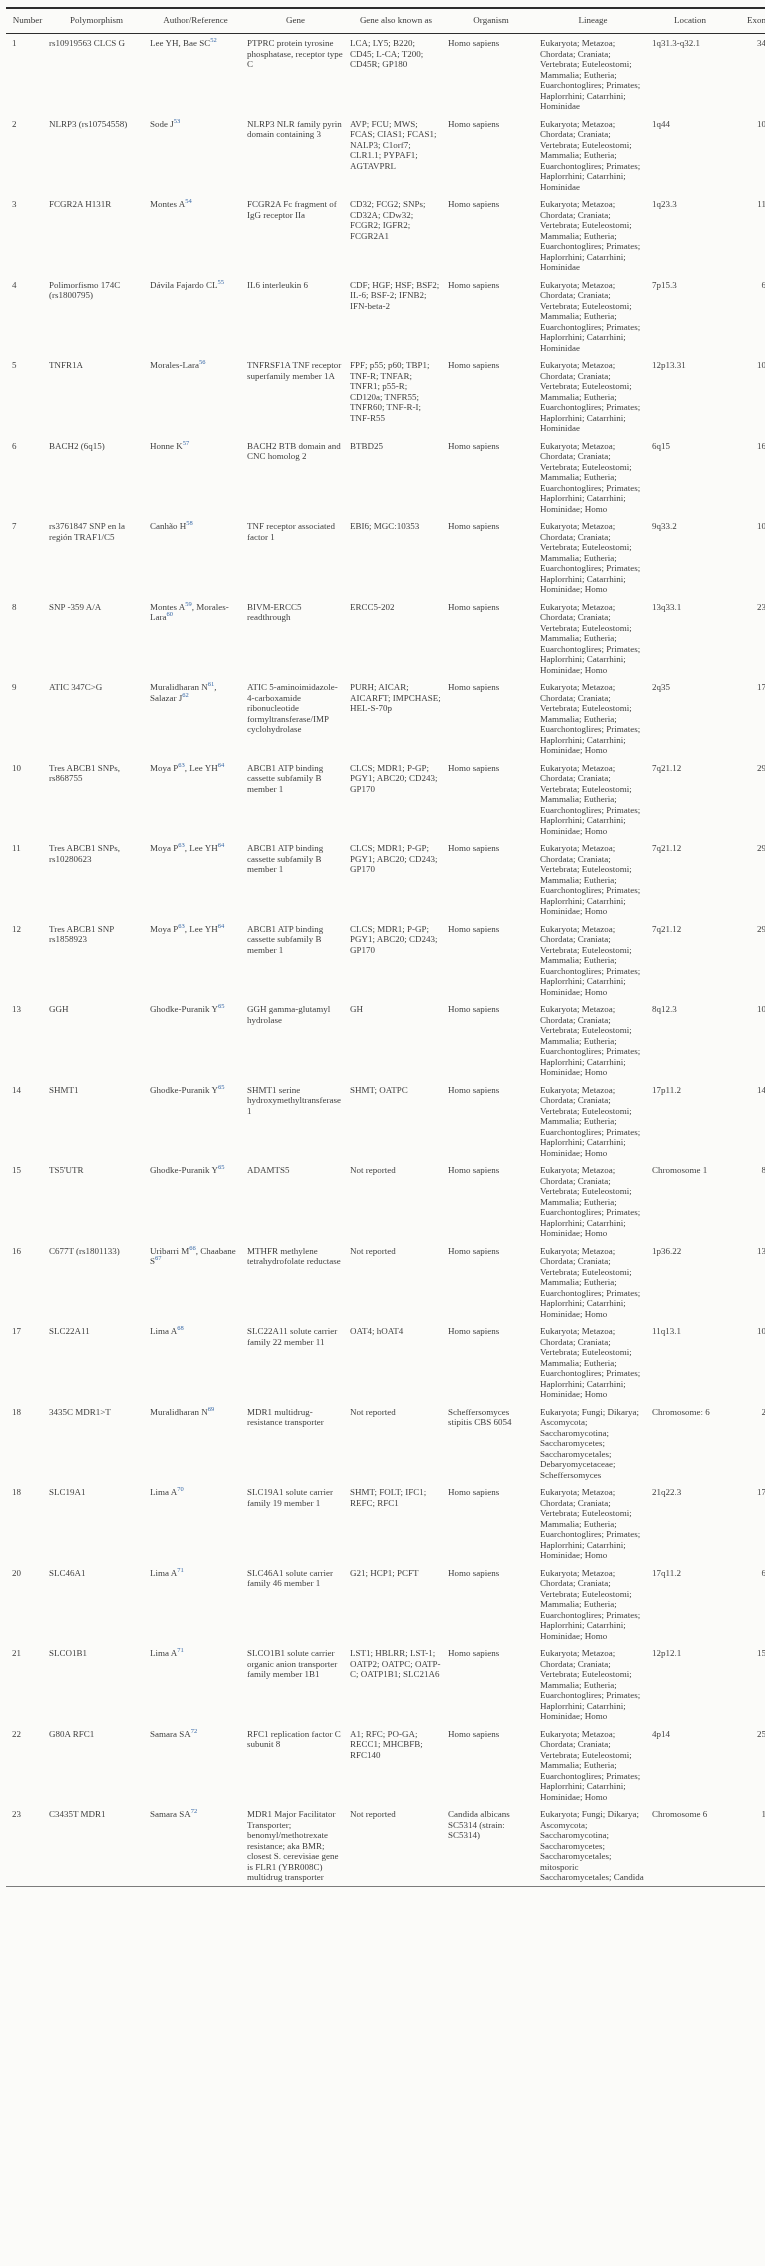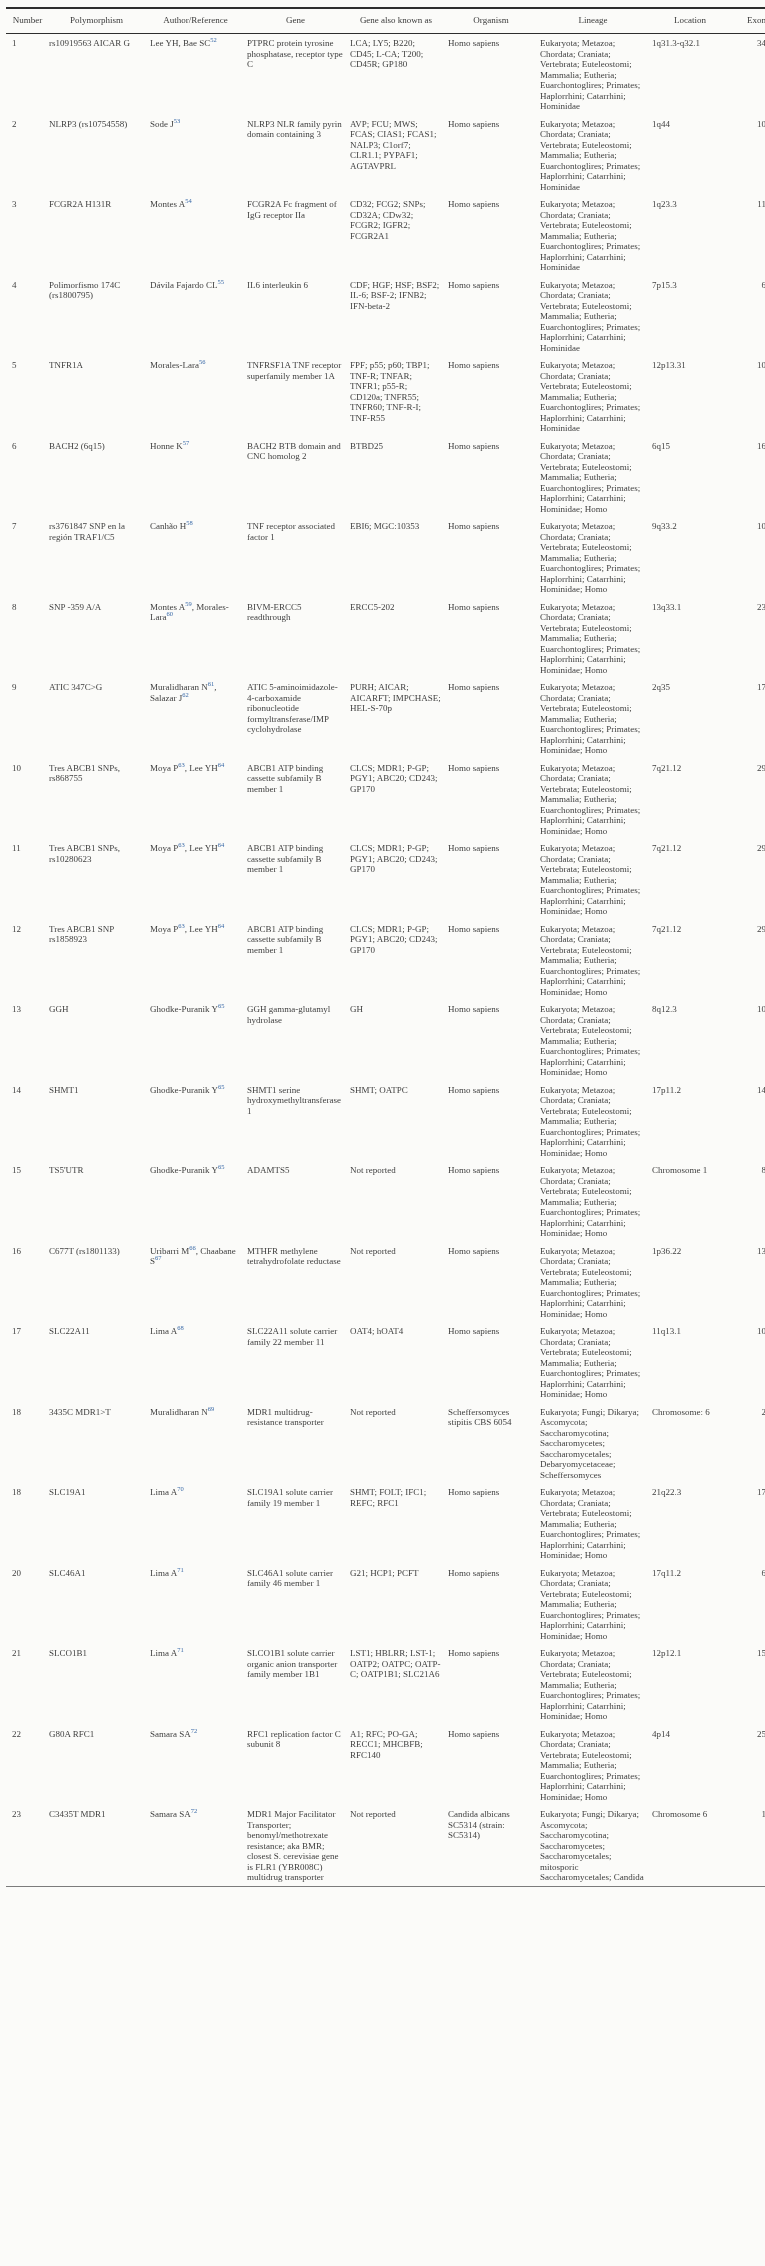--- a/index.html
+++ b/index.html
@@ -55,21 +55,21 @@
           <th>Gene also known as</th>
           <th>Organism</th>
           <th>Lineage</th>
           <th>Location</th>
           <th class="h-exon">Exon</th>
         </tr>
     </thead>
     <tbody>
         <tr>
           <td class="c-number">1</td>
-          <td>rs10919563 AICAR G</td>
+          <td>rs10919563 CLCS G</td>
           <td><span>Lee YH, Bae SC</span><sup class="ref">52</sup></td>
           <td>PTPRC protein tyrosine phosphatase, receptor type C</td>
           <td>LCA; LY5; B220; CD45; L-CA; T200; CD45R; GP180</td>
           <td>Homo sapiens</td>
           <td>Eukaryota; Metazoa; Chordata; Craniata; Vertebrata; Euteleostomi; Mammalia; Eutheria; Euarchontoglires; Primates; Haplorrhini; Catarrhini; Hominidae</td>
           <td>1q31.3-q32.1</td>
           <td class="c-exon">34</td>
         </tr>
         <tr>
           <td class="c-number">2</td>

